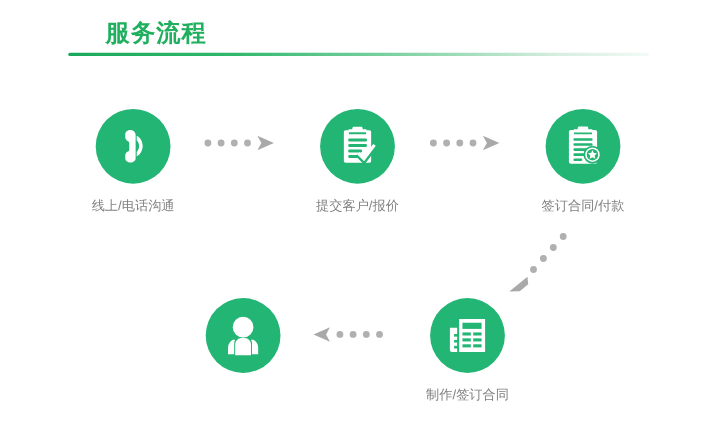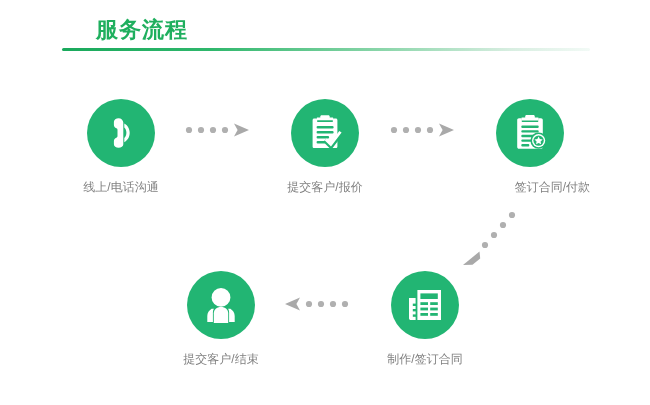--- a/index.html
+++ b/index.html
@@ -82,21 +82,21 @@
     margin-top: 12px;
     font-size: 12px;
     color: #818181;
     line-height: 16px;
     white-space: nowrap;
   }
 
   
   #node-1 { left: 61px;  top: 39px; }
   #node-2 { left: 265px; top: 39px; }
-  #node-3 { left: 470px; top: 39px; text-align: right; }
+  #node-3 { left: 470px; top: 39px; }
   #node-5 { left: 365px; top: 211px; }
   #node-4 { left: 161px; top: 211px; }
 
   
   .conn {
     position: absolute;
   }
   .conn svg { display: block; }
   #conn-1 { left: 185px; top: 62px; }
   #conn-2 { left: 390px; top: 62px; }
@@ -197,21 +197,20 @@
         <svg width="42" height="42" viewBox="0 0 42 42">
           <circle fill="#ffffff" cx="21" cy="13.4" r="9.4"></circle>
 
           <path fill="#ffffff" d="M11.6 24.8c-2.6 1.6-4.3 4.2-4.3 7.2v6.0h5.6V28.2c0-1.4 0.4-2.5 1.0-3.4-0.8-0.1-1.6 0-2.3 0z"></path>
 
           <path fill="#ffffff" d="M30.4 24.8c2.6 1.6 4.3 4.2 4.3 7.2v6.0h-5.6V28.2c0-1.4-0.4-2.5-1.0-3.4 0.8-0.1 1.6 0 2.3 0z"></path>
 
           <path fill="#ffffff" d="M21 23.0c-4.4 0-7.2 2.6-7.2 6.2v9.8h14.4v-9.8c0-3.6-2.8-6.2-7.2-6.2z"></path>
         </svg>
       </div>
-      <div class="node-label">提交客户/结束</div>
     </div>
 
     <div class="conn" id="conn-1">
       <svg width="66" height="16" viewBox="0 0 66 16">
         <circle fill="#b0b0b0" cx="4" cy="8" r="3.1"></circle>
         <circle fill="#b0b0b0" cx="16" cy="8" r="3.1"></circle>
         <circle fill="#b0b0b0" cx="28" cy="8" r="3.1"></circle>
         <circle fill="#b0b0b0" cx="40" cy="8" r="3.1"></circle>
         <path fill="#a9a9a9" d="M49 1.4 L64 8 L49 14.6 L52.6 8 Z"></path>
       </svg>

